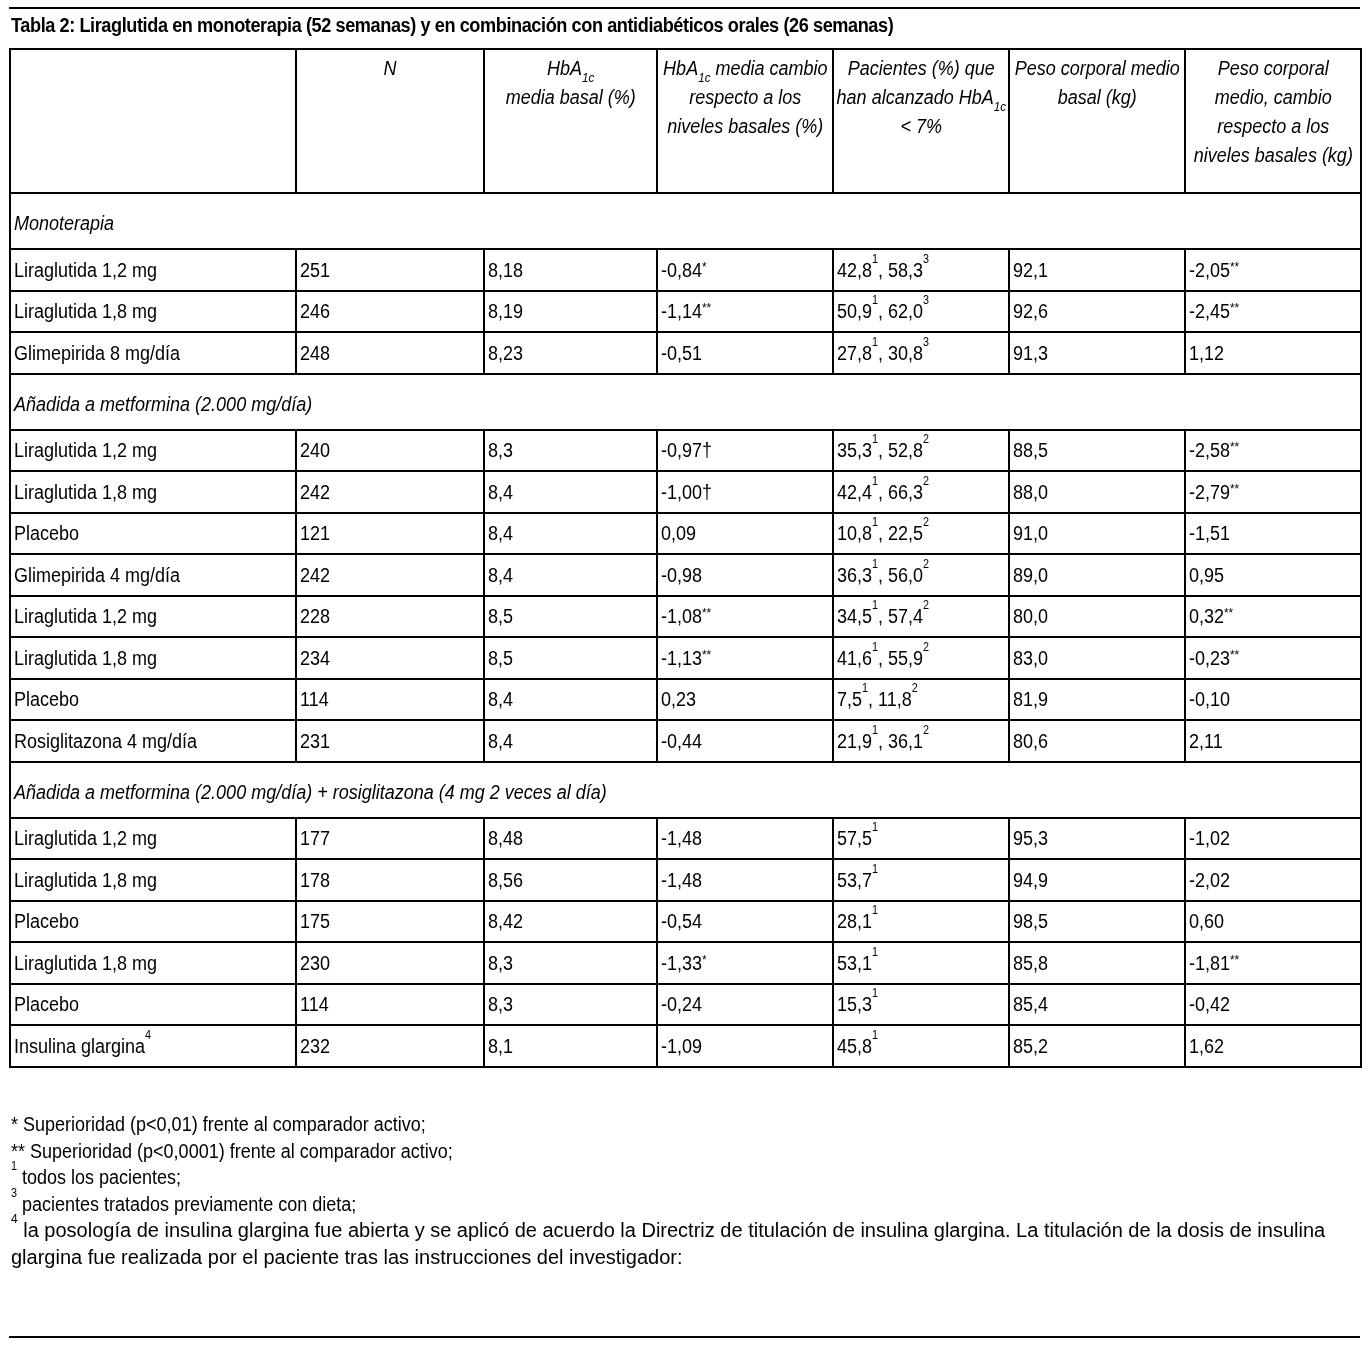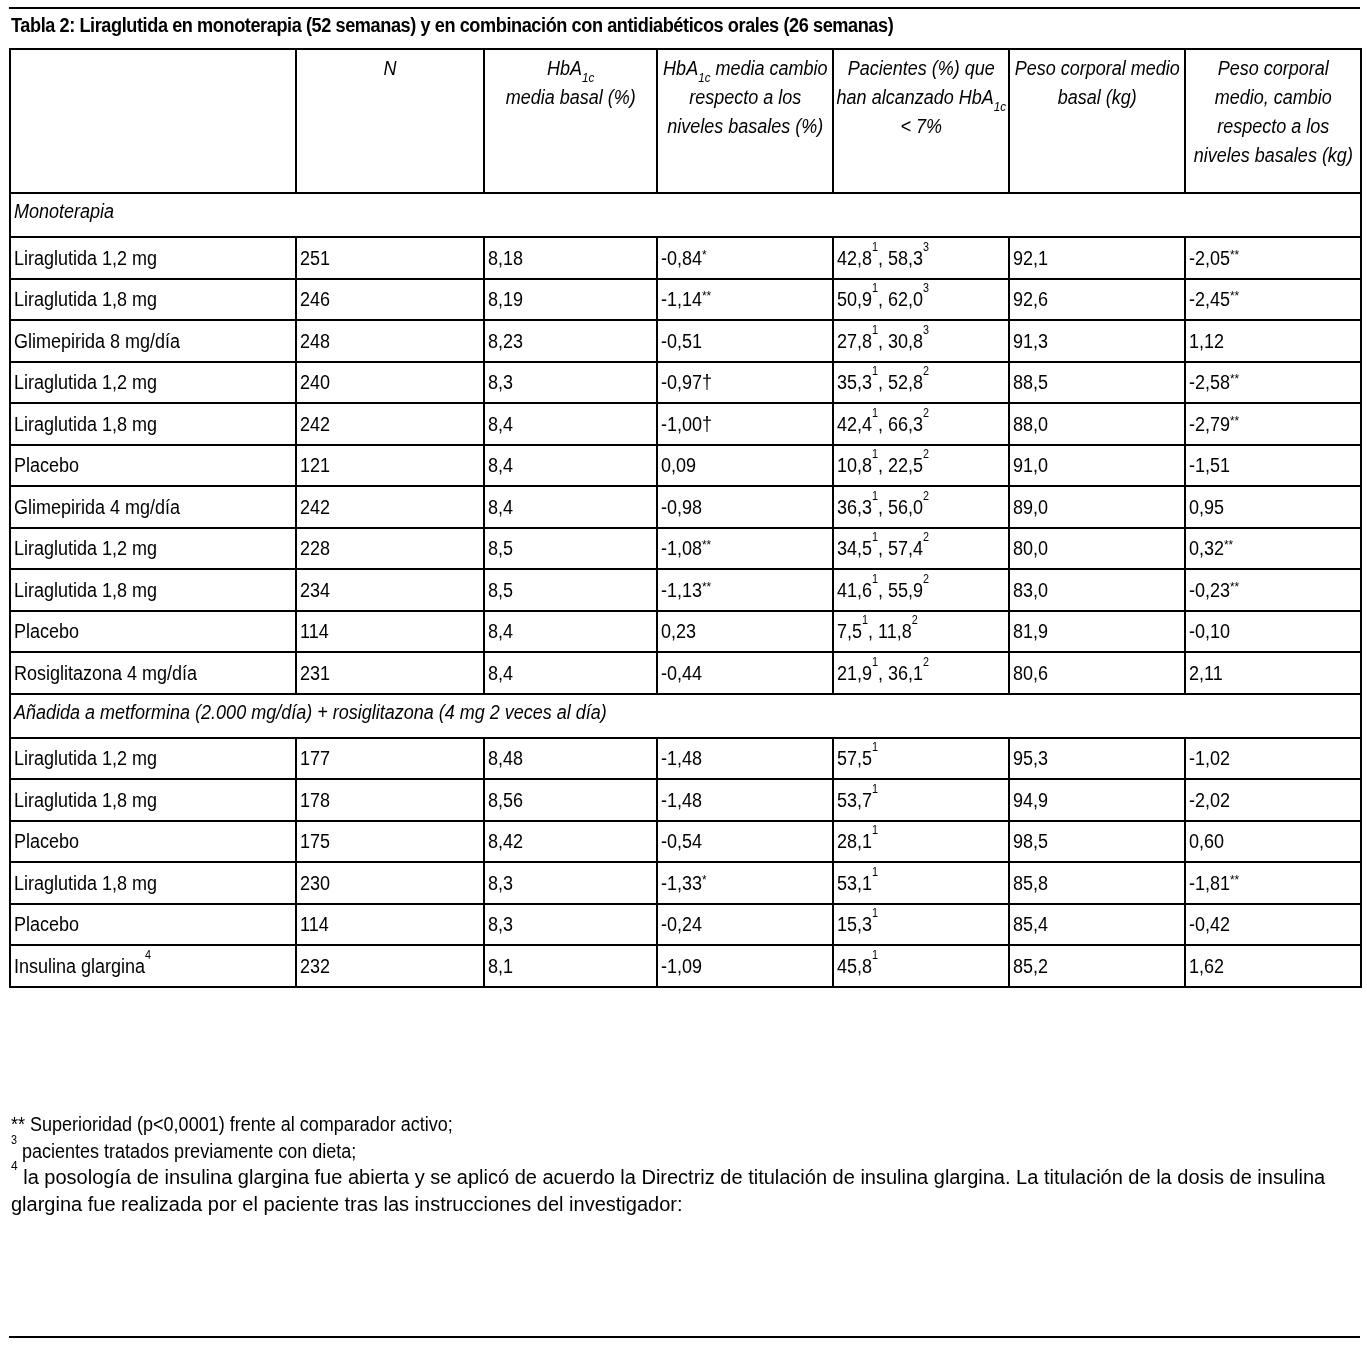--- a/index.html
+++ b/index.html
@@ -39,21 +39,21 @@
     table.data th {
       font-weight: normal; font-style: italic;
       vertical-align: top; text-align: center;
       height: 138px; padding: 4px 2px 0 2px;
       line-height: 29px; white-space: normal;
       font-size: 20px;
     }
     .cond { display: inline-block; transform: scaleX(0.9); transform-origin: left center; }
     th .hdr { display: inline-block; transform: scaleX(0.9); transform-origin: center top; width: 111%; margin-left: -5.5%; }
     tr.section td {
-      height: 38px; font-style: italic; vertical-align: top; padding-top: 4px;
+      height: 38px; font-style: italic; vertical-align: top; padding-top: 16px;
       line-height: 26px;
     }
     tr.row td { height: 39.5px; line-height: 26px; }
     sup.sm { font-size: 12px; vertical-align: top; position: relative; top: -4px; line-height: 12px; }
     sub.sm { font-size: 13px; position: relative; top: 2px; line-height: 12px; }
     .mark { font-size: 13px; vertical-align: top; position: relative; top: -3px; }
     .notes {
       position: absolute; left: 11px; top: 1111px; width: 1350px;
       font-size: 20px; line-height: 26.5px;
     }
@@ -114,20 +114,23 @@
       </tr>
       <tr class="row">
         <td><span class="cond"><span>Glimepirida 8 mg/día</span></span></td>
         <td><span class="cond">248</span></td>
         <td><span class="cond">8,23</span></td>
         <td><span class="cond"><span>-0,51</span><span class="mark"></span></span></td>
         <td><span class="cond"><span>27,8</span><sup class="sm">1</sup><span>, </span><span>30,8</span><sup class="sm">3</sup></span></td>
         <td><span class="cond">91,3</span></td>
         <td><span class="cond"><span>1,12</span><span class="mark"></span></span></td>
       </tr>
+      <tr class="section">
+        <td colspan="7"><span class="cond">Añadida a metformina (2.000 mg/día)</span></td>
+      </tr>
       <tr class="row">
         <td><span class="cond"><span>Liraglutida 1,2 mg</span></span></td>
         <td><span class="cond">240</span></td>
         <td><span class="cond">8,3</span></td>
         <td><span class="cond"><span>-0,97†</span><span class="mark"></span></span></td>
         <td><span class="cond"><span>35,3</span><sup class="sm">1</sup><span>, </span><span>52,8</span><sup class="sm">2</sup></span></td>
         <td><span class="cond">88,5</span></td>
         <td><span class="cond"><span>-2,58</span><span class="mark">**</span></span></td>
       </tr>
       <tr class="row">
@@ -247,18 +250,20 @@
         <td><span class="cond">8,1</span></td>
         <td><span class="cond"><span>-1,09</span><span class="mark"></span></span></td>
         <td><span class="cond"><span>45,8</span><sup class="sm">1</sup></span></td>
         <td><span class="cond">85,2</span></td>
         <td><span class="cond"><span>1,62</span><span class="mark"></span></span></td>
       </tr>
     </tbody>
 </table>
 
 <div class="notes" id="notes">
+    <div class="line"><span class="cond" style=""><span>*</span><span> Superioridad (p&lt;0,01) frente al comparador activo;</span></span></div>
     <div class="line"><span class="cond" style=""><span>**</span><span> Superioridad (p&lt;0,0001) frente al comparador activo;</span></span></div>
+    <div class="line"><span class="cond" style=""><sup class="sm">1</sup><span>  todos los pacientes;</span></span></div>
     <div class="line"><span class="cond" style=""><sup class="sm">3</sup><span> pacientes tratados previamente con dieta;</span></span></div>
     <div class="line wrap"><span class="cond" style="transform:none"><sup class="sm">4</sup><span> la posología de insulina glargina fue abierta y se aplicó de acuerdo la Directriz de titulación de insulina glargina. La titulación de la  dosis de insulina glargina fue realizada por el paciente tras las instrucciones del investigador:</span></span></div>
   </div>
 
 <div class="bottom-rule"></div>
 
 </body></html>

